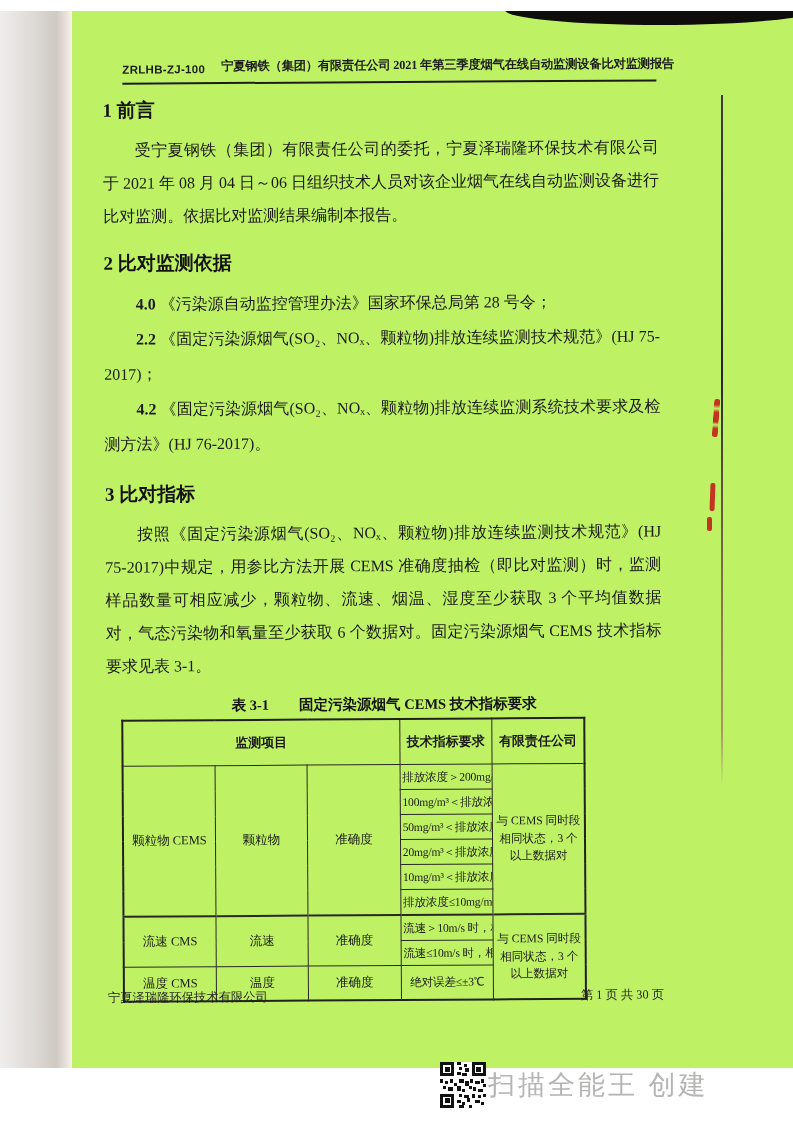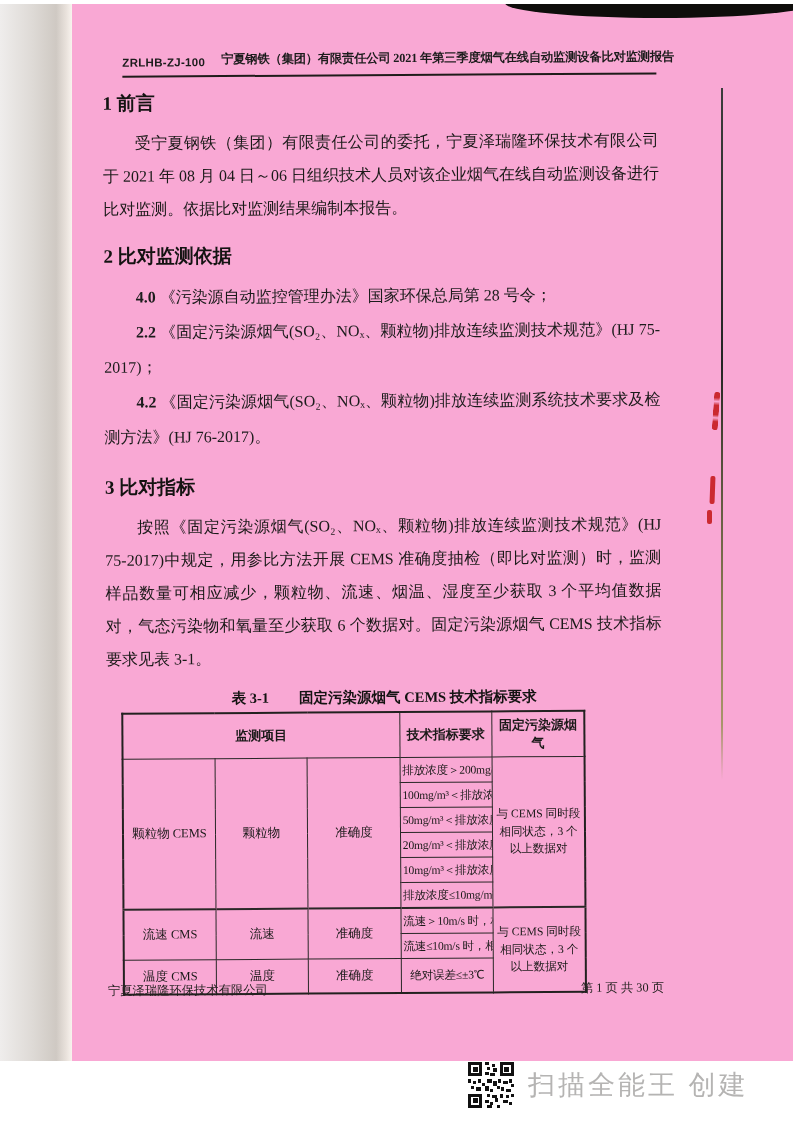--- a/index.html
+++ b/index.html
@@ -5,22 +5,22 @@
   html,body{margin:0;padding:0;}
   body{
     width:793px;height:1123px;
     background:#ffffff;
     font-family:"Liberation Serif", serif;
     color:#1c1c1c;
     overflow:hidden;
     position:relative;
   }
   .paper{
-    position:absolute;left:0;top:4px;width:793px;height:1057px;
-    background:#f9a8d4;
+    position:absolute;left:0;top:11px;width:793px;height:1057px;
+    background:#bef264;
     overflow:hidden;
   }
   .left-edge{
     position:absolute;left:0;top:0;width:72px;height:1057px;
     background:linear-gradient(90deg,#efedec 0%,#dedad6 45%,#cfc9c3 78%,#e9e2dc 92%,#f8f3ee 100%);
   }
   .top-blob{
     position:absolute;left:505px;top:-16px;width:310px;height:30px;
     background:#0e0d0b;border-radius:50%;
   }
@@ -73,22 +73,22 @@
   td.c-req{width:258px;font-size:11.6px;height:24px;white-space:nowrap;overflow:hidden;letter-spacing:-0.2px;}
   td.c-sample{width:62px;font-size:11.6px;line-height:1.5;word-break:break-all;padding:2px 3px;}
   tr.sect-top td{border-top-width:2px;}
   td.row-temp{height:33px;}
   .page-footer{
     position:absolute;left:105px;top:977px;width:556px;
     display:flex;justify-content:space-between;align-items:center;
     font-size:12.3px;color:#242220;
   }
   .watermark{
-    position:absolute;left:468px;top:1062px;
-    display:flex;align-items:center;gap:14px;
+    position:absolute;left:440px;top:1062px;
+    display:flex;align-items:center;gap:2px;
   }
   .watermark .qr{width:46px;height:46px;}
   .watermark .wm-label{
     font-family:"Liberation Sans",sans-serif;
     font-size:27px;color:#b5b4b3;letter-spacing:3px;white-space:nowrap;
   }
 </style>
 </head>
 <body>
 
@@ -121,21 +121,21 @@
 
       <div class="tbl-caption">
         <span class="cap-num">表 3-1</span><span>固定污染源烟气 CEMS 技术指标要求</span>
       </div>
 
       <table class="spec">
         <tbody>
             <tr>
           <th colspan="3">监测项目</th>
           <th>技术指标要求</th>
-          <th>固定污染源烟气</th>
+          <th>有限责任公司</th>
         </tr>
         <tr>
           <td class="c-group" rowspan="6">颗粒物 CEMS</td>
           <td class="c-param" rowspan="6">颗粒物</td>
           <td class="c-type" rowspan="6">准确度</td>
           <td class="c-req">排放浓度＞200mg/m³时，相对误差≤±15%</td>
           <td class="c-sample" rowspan="6">与 CEMS 同时段相同状态，3 个以上数据对</td>
         </tr>
         <tr>
               <td class="c-req">100mg/m³＜排放浓度≤200mg/m³时，相对误差≤±20%</td>

